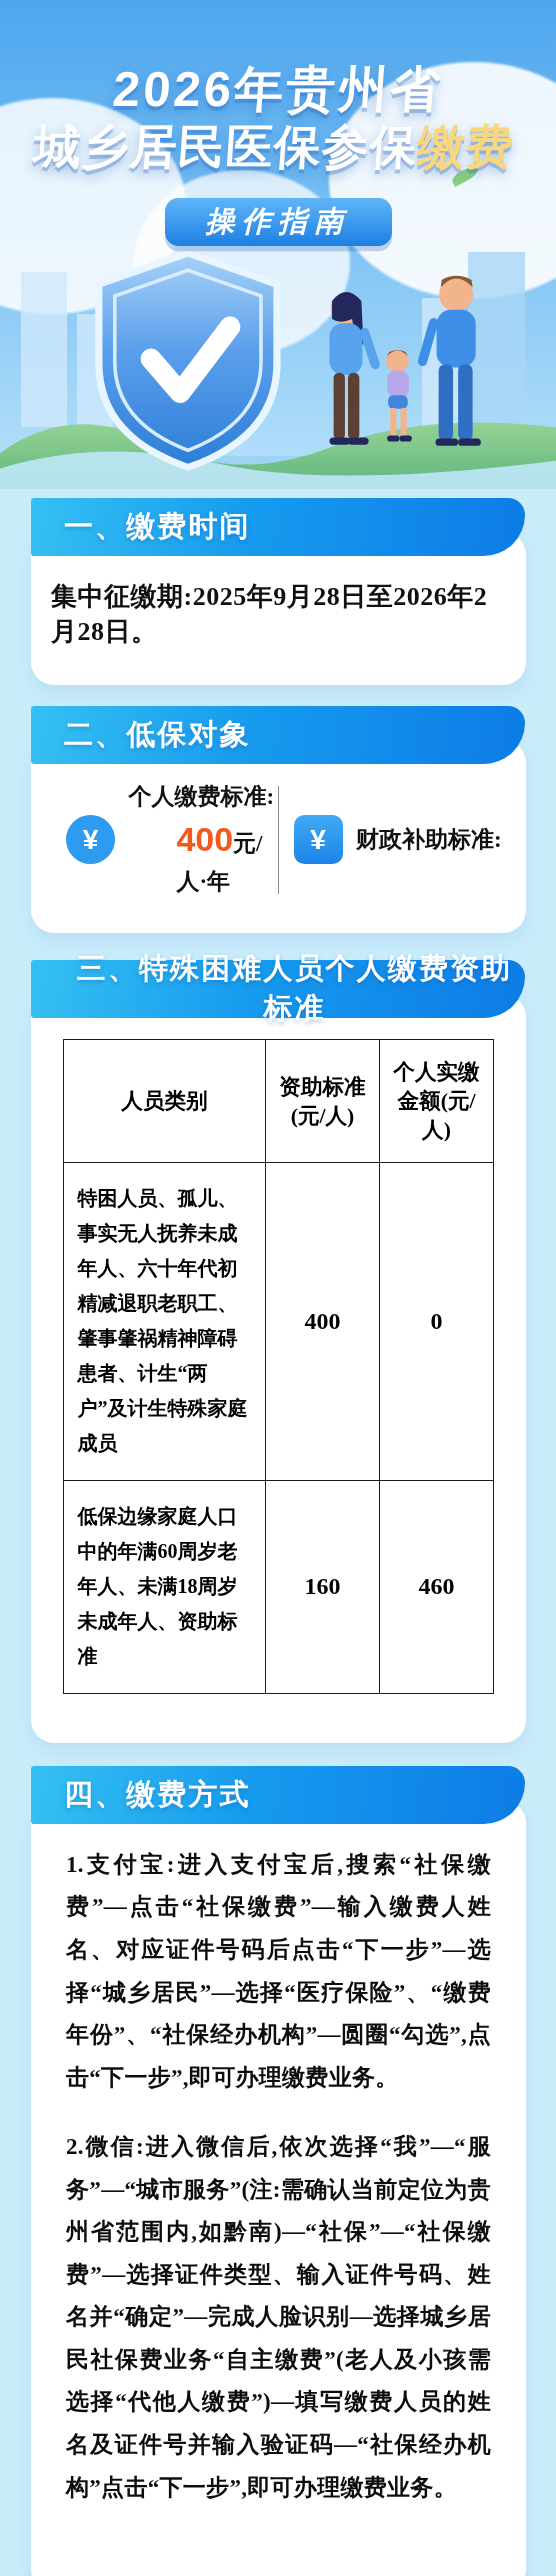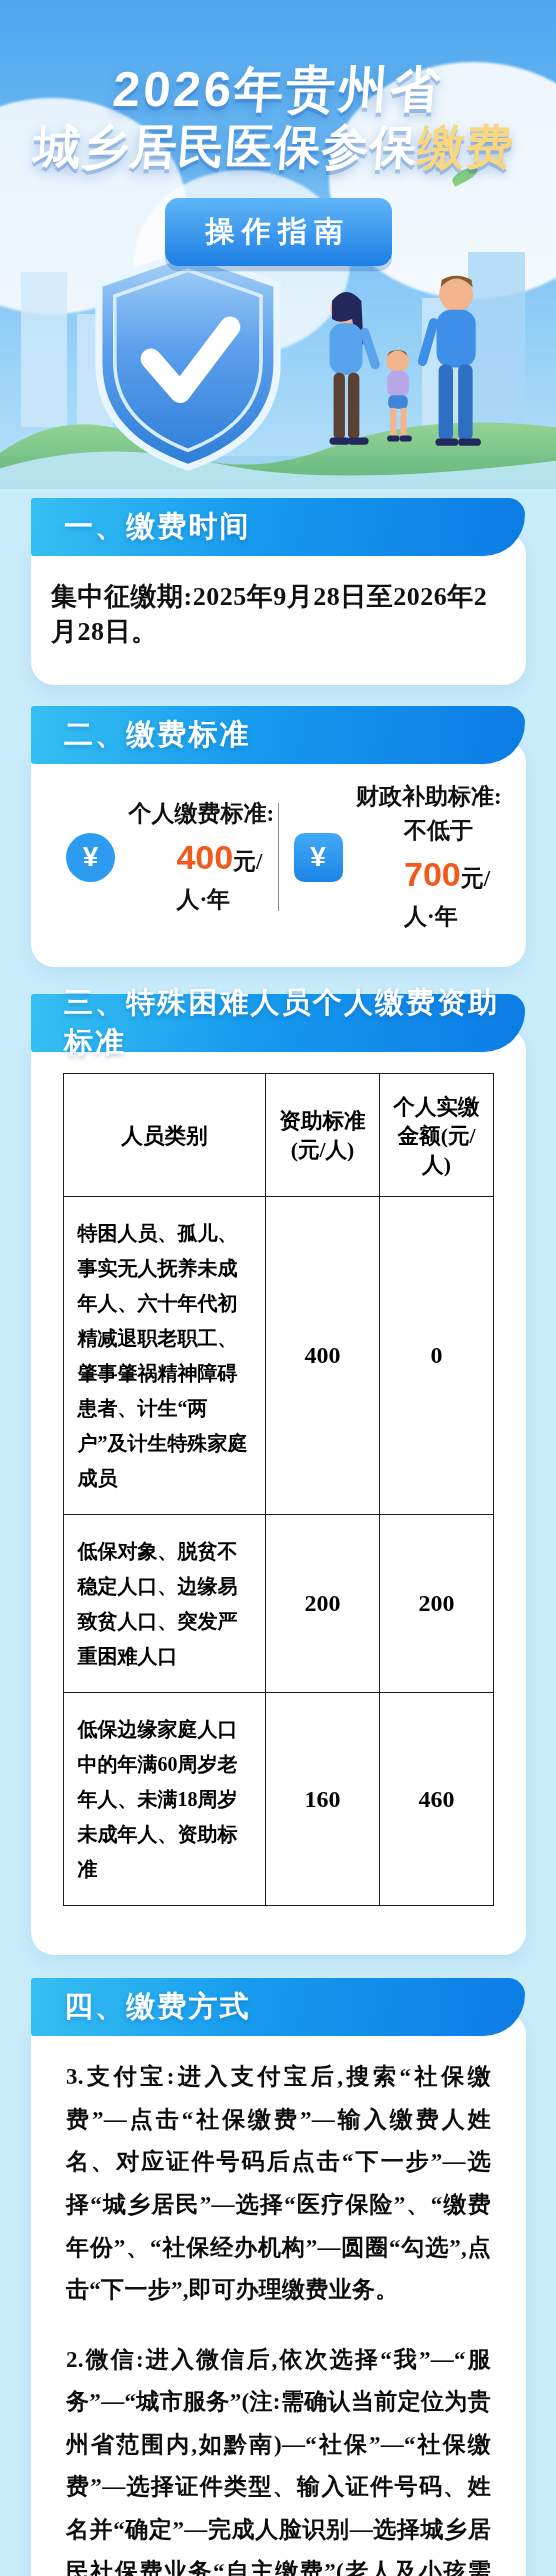--- a/index.html
+++ b/index.html
@@ -16,37 +16,37 @@
   .c3 { width:216px; height:185px; left:134px; top:170px; opacity:.75; }
   .leaf { position:absolute; width:28px; height:11.3px; background:#7ecb72; border-radius:50% 50% 50% 0; transform:rotate(-28deg); opacity:.9; }
   .bldg { position:absolute; bottom:62px; background:#cfe8fb; opacity:.8; }
   .hero-title { position:relative; z-index:3; text-align:center; padding-top:61px;
                 font-family:"Liberation Sans", sans-serif; font-weight:900; color:#fff;
                 transform:skewX(-4deg); line-height:1.18;
                 text-shadow:0 3.6px 0 rgba(38,100,190,.30), 0 6.2px 11.3px rgba(30,90,180,.35); }
   .hero-title .l1 { font-size:49px; letter-spacing:3.1px; }
   .hero-title .l2 { font-size:47px; letter-spacing:1px; }
   .hero-title .hl { color:#f9d77e; }
-  .hero-badge { position:relative; z-index:3; width:227px; height:68px; margin:24px auto 0;
+  .hero-badge { position:relative; z-index:3; width:227px; height:48px; margin:24px auto 0;
                 display:flex; align-items:center; justify-content:center;
                 background:linear-gradient(180deg,#5fb5f6 0%,#1d7fe5 100%);
                 border-radius:13.4px; box-shadow:0 5.2px 0 rgba(24,86,170,.25);
                 color:#fff; font-family:"Liberation Sans", sans-serif; font-weight:700;
-                font-size:29px; letter-spacing:7.2px; cursor:pointer; }
+                font-size:29px; letter-spacing:7.2px; cursor:pointer;font-style:italic; }
   .hero-art { position:absolute; left:0; right:0; bottom:0; height:242px; z-index:2; }
   .ground { position:absolute; left:0; right:0; bottom:0; height:33px; background:#9fd3f2; }
 
   
   .sec-banner { position:relative; z-index:2; width:494px; height:58px; margin-left:31px;
                 background:linear-gradient(96deg,#35c0f2 0%,#169aee 45%,#0d7ce6 100%);
                 border-radius:7.2px 36px 88px 7.2px;
                 display:flex; align-items:center; padding-left:33px;
                 font-family:"Liberation Sans", sans-serif; font-weight:900; color:#fff;
                 font-size:29px; letter-spacing:2.1px;
-                text-shadow:0 2.1px 4.1px rgba(16,82,160,.35); }
+                text-shadow:0 2.1px 4.1px rgba(16,82,160,.35);text-align:center; }
   .card { position:relative; z-index:1; width:495px; margin:-24px auto 0; margin-left:31px;
           background:#fff; border-radius:23px; box-shadow:0 7.2px 15.5px rgba(70,140,200,.12); }
   .gap { height:20.6px; }
 
   
   .card-s1 { padding:47px 20px 36px; font-size:26px; font-weight:700; color:#101010; letter-spacing:0.5px; }
 
   
   .card-s2 { padding:40px 20.6px 33px; display:flex; align-items:center; }
   .std-half { flex:1; display:flex; align-items:center; gap:13.4px; padding-left:14.4px; }
@@ -160,36 +160,35 @@
   <div class="sec-banner">
       <span>一、缴费时间</span>
     </div>
   <div class="card card-s1">
     <div>集中征缴期:2025年9月28日至2026年2月28日。</div>
   </div>
 
   <div class="gap"></div>
 
   <div class="sec-banner">
-      <span>二、缴费标准</span>
+      <span>二、低保对象</span>
     </div>
   <div class="card card-s2">
     <div class="std-half">
       <div class="std-icon">¥</div>
       <div class="std-text">
         <div class="std-label">个人缴费标准:</div>
         <div class="std-value"><span class="std-num">400</span><span>元/人·年</span></div>
       </div>
     </div>
     <div class="std-divider"></div>
     <div class="std-half">
       <div class="std-icon sq">¥</div>
       <div class="std-text">
         <div class="std-label">财政补助标准:</div>
-        <div class="std-value"><span>不低于</span><span class="std-num">700</span><span>元/人·年</span></div>
       </div>
     </div>
   </div>
 
   <div class="gap" style="height:27px;"></div>
 
   <div class="sec-banner">
       <span>三、特殊困难人员个人缴费资助标准</span>
     </div>
   <div class="card card-s3">
@@ -199,40 +198,35 @@
         <th>人员类别</th>
         <th>资助标准(元/人)</th>
         <th>个人实缴金额(元/人)</th>
       </tr>
       <tr>
         <td class="cat">特困人员、孤儿、事实无人抚养未成年人、六十年代初精减退职老职工、肇事肇祸精神障碍患者、计生“两户”及计生特殊家庭成员</td>
         <td class="num">400</td>
         <td class="num">0</td>
       </tr>
       <tr>
-        <td class="cat">低保对象、脱贫不稳定人口、边缘易致贫人口、突发严重困难人口</td>
-        <td class="num">200</td>
-        <td class="num">200</td>
-      </tr>
-      <tr>
         <td class="cat">低保边缘家庭人口中的年满60周岁老年人、未满18周岁未成年人、资助标准</td>
         <td class="num">160</td>
         <td class="num">460</td>
       </tr>
     </tbody>
       </table>
   </div>
 
   <div class="gap" style="height:23px;"></div>
 
   <div class="sec-banner">
       <span>四、缴费方式</span>
     </div>
   <div class="card card-s4">
 
 
-    <p class="para">3.支付宝:进入支付宝后,搜索“社保缴费”—点击“社保缴费”—输入缴费人姓名、对应证件号码后点击“下一步”—选择“城乡居民”—选择“医疗保险”、“缴费年份”、“社保经办机构”—圆圈“勾选”,点击“下一步”,即可办理缴费业务。</p>
+    <p class="para">1.支付宝:进入支付宝后,搜索“社保缴费”—点击“社保缴费”—输入缴费人姓名、对应证件号码后点击“下一步”—选择“城乡居民”—选择“医疗保险”、“缴费年份”、“社保经办机构”—圆圈“勾选”,点击“下一步”,即可办理缴费业务。</p>
     <p class="para">2.微信:进入微信后,依次选择“我”—“服务”—“城市服务”(注:需确认当前定位为贵州省范围内,如黔南)—“社保”—“社保缴费”—选择证件类型、输入证件号码、姓名并“确定”—完成人脸识别—选择城乡居民社保费业务“自主缴费”(老人及小孩需选择“代他人缴费”)—填写缴费人员的姓名及证件号并输入验证码—“社保经办机构”点击“下一步”,即可办理缴费业务。</p>
 
   </div>
 
 </div>
 
 
 </body></html>

